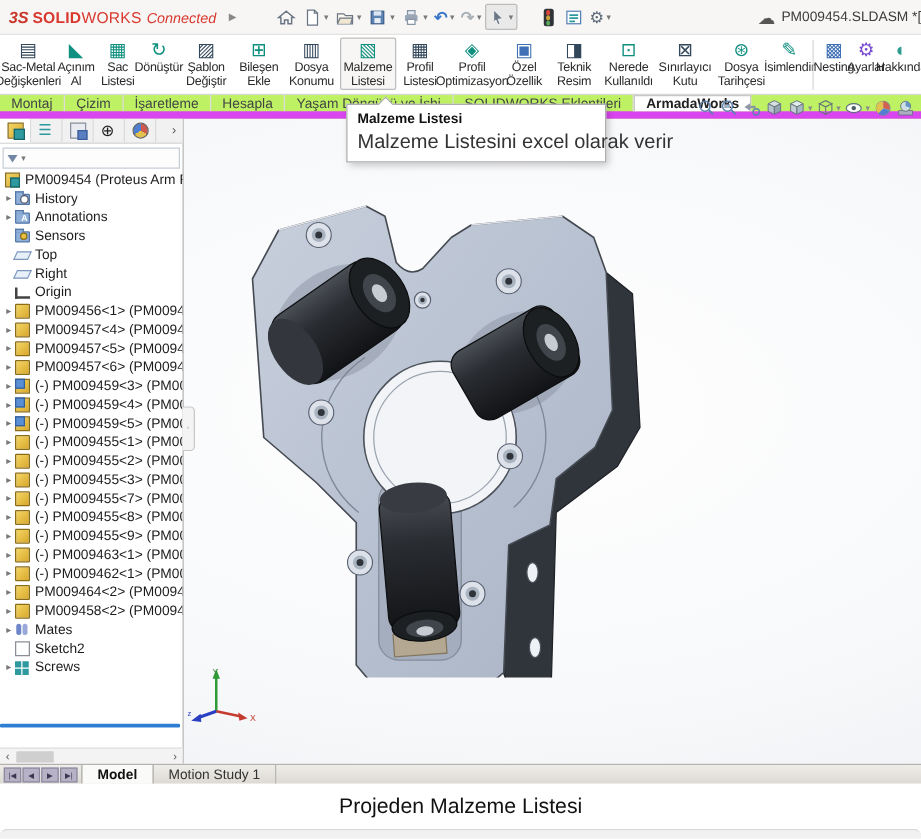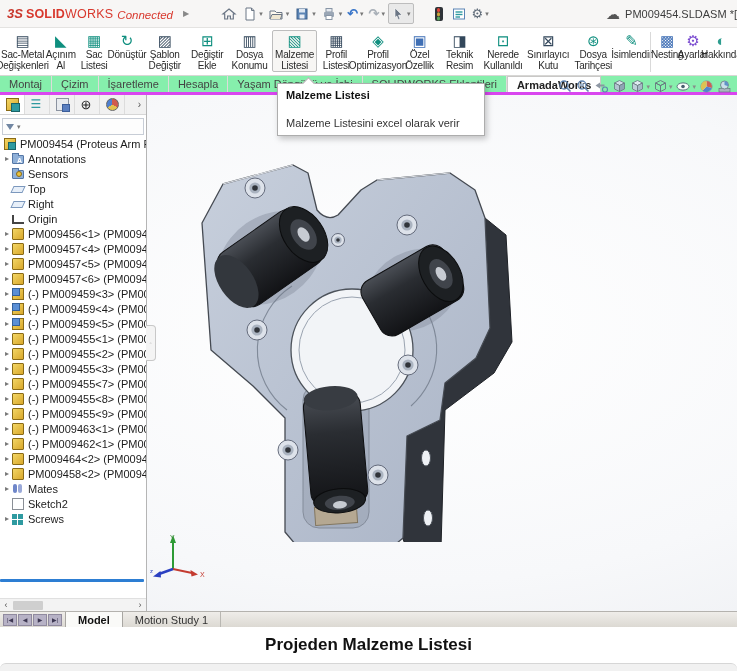--- a/index.html
+++ b/index.html
@@ -33,35 +33,35 @@
           align-items:flex-start;padding-top:2px;box-sizing:border-box;border-bottom:1px solid #d8d7d5;overflow:hidden}
   .rb{display:flex;flex-direction:column;align-items:center;padding:2px 2px 0;min-width:0;flex:0 1 auto;border:1px solid transparent}
   .rb .glyph{font-size:15px;line-height:16px;height:17px}
   .rb .lbl{font-size:10px;line-height:10.5px;text-align:center;color:#2b2b2b;max-width:62px;letter-spacing:-.2px}
   .rb.hot{background:#f7f6f4;border:1px solid #bdbdbd;border-radius:2px}
   .rb.sep{width:7px;padding:0;align-items:center;justify-content:center}
   .rb.sep::before{content:"";width:1px;height:40px;background:#d9d9d9;display:block;margin-top:1px}
   .tone-teal{color:#0f8f7f}.tone-dark{color:#33475b}.tone-blue{color:#3f6fb5}
   .tone-purple{color:#7a4bd0}.tone-teal2{color:#2d9d8f}
   
-  .tabrow{position:absolute;top:76px;left:0;right:0;height:19px;background:#86efac;border-bottom:3px solid #d946ef;
+  .tabrow{position:absolute;top:76px;left:0;right:0;height:19px;background:#bef264;border-bottom:6px solid #d946ef;
           display:flex;align-items:stretch;box-sizing:border-box}
   .dtab{padding:0 9px;font-size:11px;color:#444;border-right:1px solid #dddcda;display:flex;align-items:center;white-space:nowrap}
   .dtab.active{background:#fff;font-weight:bold;color:#222;border:1px solid #c9c8c6;border-bottom:none}
   
   .headsup{position:absolute;top:79px;right:5px;display:flex;align-items:center;gap:3px;z-index:4;opacity:.95}
   .hu{display:flex;align-items:center}
   .hu .caret{font-size:7px;color:#888;margin-left:1px}
   
   .tooltip{position:absolute;top:83px;left:277px;width:190px;background:#fff;border:1px solid #adadad;
            box-shadow:2px 3px 6px rgba(0,0,0,.22);padding:5px 8px 6px;z-index:10}
   .tooltip::before{content:"";position:absolute;top:-5px;left:26px;width:8px;height:8px;background:#fff;
            border-left:1px solid #adadad;border-top:1px solid #adadad;transform:rotate(45deg)}
   .tooltip .tt-title{font-size:11px;font-weight:bold;color:#111}
-  .tooltip .tt-body{font-size:11px;color:#333;margin-top:16px;white-space:nowrap}
+  .tooltip .tt-body{font-size:16px;color:#333;margin-top:4px;white-space:nowrap}
   
   .main{position:absolute;top:95px;left:0;right:0;height:516px;overflow:hidden}
   .viewport{position:absolute;inset:0;background:radial-gradient(120% 90% at 55% 45%,#ffffff 0%,#f7f8fa 55%,#e9ebef 100%)}
   .model{position:absolute;left:145px;top:23px;width:420px;height:424px}
   .triad{position:absolute;left:150px;top:437px;width:56px;height:46px}
   
   .panel{position:absolute;top:0;left:0;width:147px;bottom:0;background:#fff;border-right:1px solid #b5b5b5;box-sizing:border-box}
   .ptabs{height:19px;background:#f1f1f1;border-bottom:1px solid #d6d6d6;display:flex;align-items:stretch}
   .ptab{width:25px;display:flex;align-items:center;justify-content:center;border-right:1px solid #dcdcdc;box-sizing:border-box}
   .ptab.active{background:#fff}
@@ -115,21 +115,21 @@
   
   .bottombar{position:absolute;top:611px;left:0;right:0;height:16px;background:linear-gradient(#efede9,#dcd9d3);
              border-top:1px solid #b4b2ae;display:flex;align-items:stretch;box-sizing:border-box}
   .bnav{display:flex;align-items:center;gap:1px;padding:0 3px}
   .bnavb{width:14px;height:12px;background:#b7b2c6;border:1px solid #908a9f;font-size:6px;color:#3d3752;
          display:flex;align-items:center;justify-content:center;box-sizing:border-box}
   .btab{padding:0 12px;font-size:11px;display:flex;align-items:center;border-right:1px solid #b9b7b2;color:#333;white-space:nowrap}
   .btab.active{background:#fafaf8;font-weight:bold;border-left:1px solid #a8a6a2;border-right:1px solid #a8a6a2;color:#111}
   
   .caption{position:absolute;top:627px;left:0;right:0;height:36px;background:#fff;display:flex;
-           align-items:center;justify-content:center;font-size:17px;font-weight:bold;color:#111}
+           align-items:center;justify-content:center;font-size:17px;font-weight:normal;color:#111}
   .bottomstrip{position:absolute;top:663px;left:0;right:0;height:8px;background:#f1f1f1;
                border-top:1px solid #d6d6d6;border-radius:6px 6px 0 0;box-sizing:border-box}
 </style>
 </head>
 <body>
 
 <div class="titlebar">
   <div class="logo">
     <span class="mark">3S</span>
     <span class="brand"><b>SOLID</b><span>WORKS</span></span>
@@ -231,21 +231,21 @@
       <span class="lbl">Dönüştür</span>
     </div>
 
     <div class="rb">
       <span class="glyph tone-dark">▨</span>
       <span class="lbl">Şablon Değiştir</span>
     </div>
 
     <div class="rb">
       <span class="glyph tone-teal">⊞</span>
-      <span class="lbl">Değiştir Ekle</span>
+      <span class="lbl">Bileşen Ekle</span>
     </div>
 
     <div class="rb">
       <span class="glyph tone-dark">▥</span>
       <span class="lbl">Dosya Konumu</span>
     </div>
 
     <div class="rb hot">
       <span class="glyph tone-teal">▧</span>
       <span class="lbl">Malzeme Listesi</span>
@@ -536,20 +536,25 @@
       <span class="caret">▾</span>
     </div>
     <div class="tree">
 
         <div class="trow rootitem">
           <span class="tarrow"></span>
           <span class="ticon ic-asm-root"></span>
           <span class="tlabel">PM009454 (Proteus Arm Roller</span>
         </div>
 
+        <div class="trow">
+          <span class="tarrow has"></span>
+          <span class="ticon ic-history"></span>
+          <span class="tlabel">History</span>
+        </div>
 
         <div class="trow">
           <span class="tarrow has"></span>
           <span class="ticon ic-annot"></span>
           <span class="tlabel">Annotations</span>
         </div>
 
         <div class="trow">
           <span class="tarrow"></span>
           <span class="ticon ic-sensors"></span>

